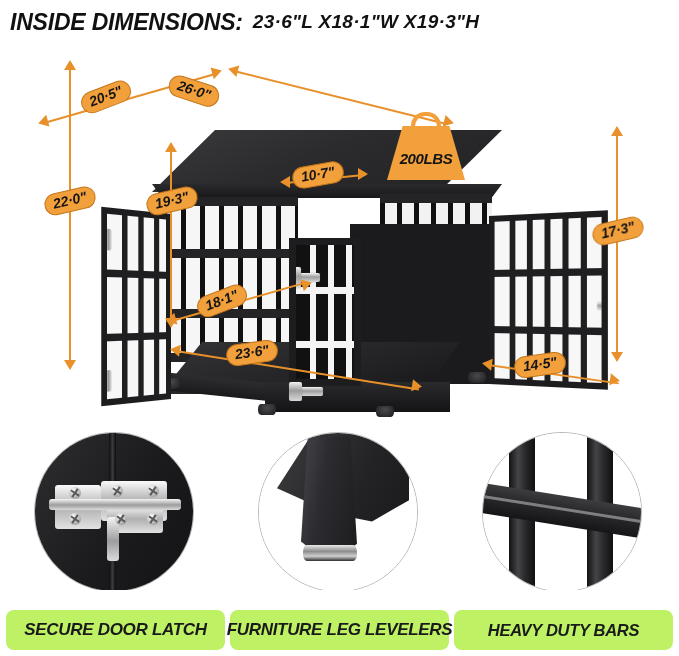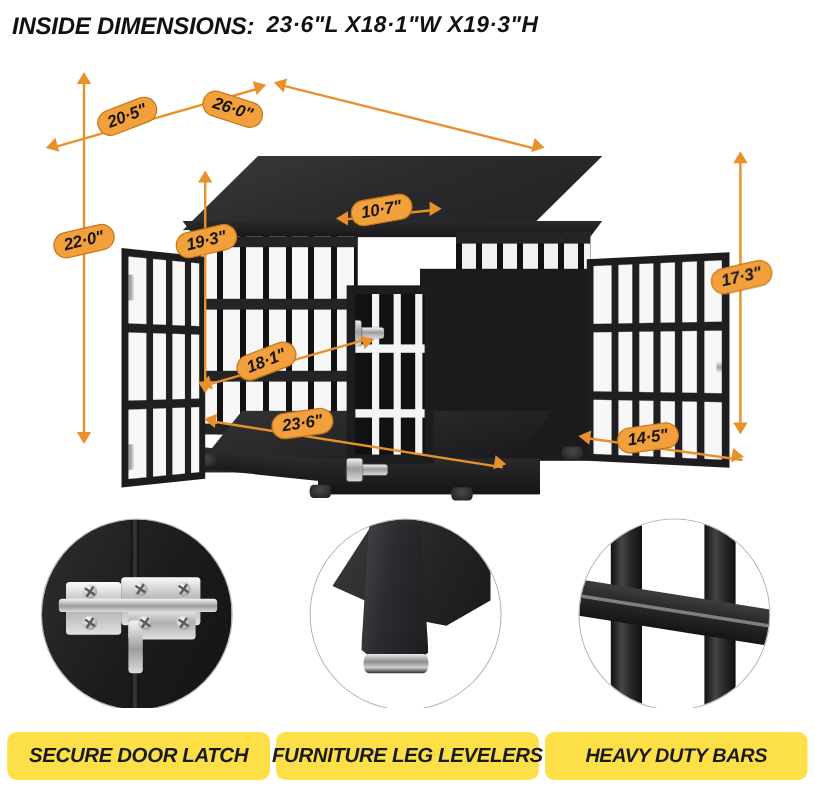--- a/index.html
+++ b/index.html
@@ -19,21 +19,21 @@
     position: absolute;
     left: 10px;
     top: 5px;
     width: 660px;
     height: 34px;
     display: flex;
     align-items: center;
     white-space: nowrap;
   }
   .header-label {
-    font-size: 20px;
+    font-size: 23px;
     font-weight: bold;
     font-style: italic;
     color: #111111;
     letter-spacing: -0.2px;
   }
   .header-dims {
     font-size: 19px;
     font-weight: bold;
     font-style: italic;
     color: #111111;
@@ -364,21 +364,21 @@
     background: #8e8e92;
     transform: rotate(9deg);
     opacity: .85;
   }
 
   .feature-pill {
     position: absolute;
     left: 0; top: 182px;
     width: 219px;
     height: 40px;
-    background: #fde047;
+    background: #bef264;
     border-radius: 8px;
     display: flex;
     align-items: center;
     justify-content: center;
     font-size: 17px;
     font-weight: bold;
     font-style: italic;
     color: #1a1a1a;
     letter-spacing: -0.3px;
     white-space: nowrap;
@@ -472,20 +472,25 @@
   <div class="dim-line" style="left:44px; top:80px; width:178px; transform:rotate(-16deg);"></div>
   <div class="arrow left" style="left:38px; top:74px; transform:rotate(-16deg);"></div>
   <div class="arrow right" style="left:212px; top:24px; transform:rotate(-16deg);"></div>
   <span class="badge rot-a" style="left:80px; top:44px;">20·5"</span>
 
   <div class="dim-line" style="left:234px; top:28px; width:220px; transform:rotate(14deg);"></div>
   <div class="arrow left" style="left:228px; top:22px; transform:rotate(14deg);"></div>
   <div class="arrow right" style="left:444px; top:74px; transform:rotate(14deg);"></div>
   <span class="badge rot-b" style="left:168px; top:38px;">26·0"</span>
 
+  <div class="weight-icon">
+    <div class="weight-handle"></div>
+    <div class="weight-body"></div>
+    <div class="weight-text">200LBS</div>
+  </div>
 
   <div class="dim-line vert" style="left:69px; top:26px; height:296px;"></div>
   <div class="arrow up" style="left:64px; top:18px;"></div>
   <div class="arrow down" style="left:64px; top:318px;"></div>
   <span class="badge rot-c" style="left:44px; top:148px;">22·0"</span>
 
   <div class="dim-line vert" style="left:170px; top:108px; height:172px;"></div>
   <div class="arrow up" style="left:165px; top:100px;"></div>
   <div class="arrow down" style="left:165px; top:276px;"></div>
   <span class="badge rot-c" style="left:146px; top:148px;">19·3"</span>

